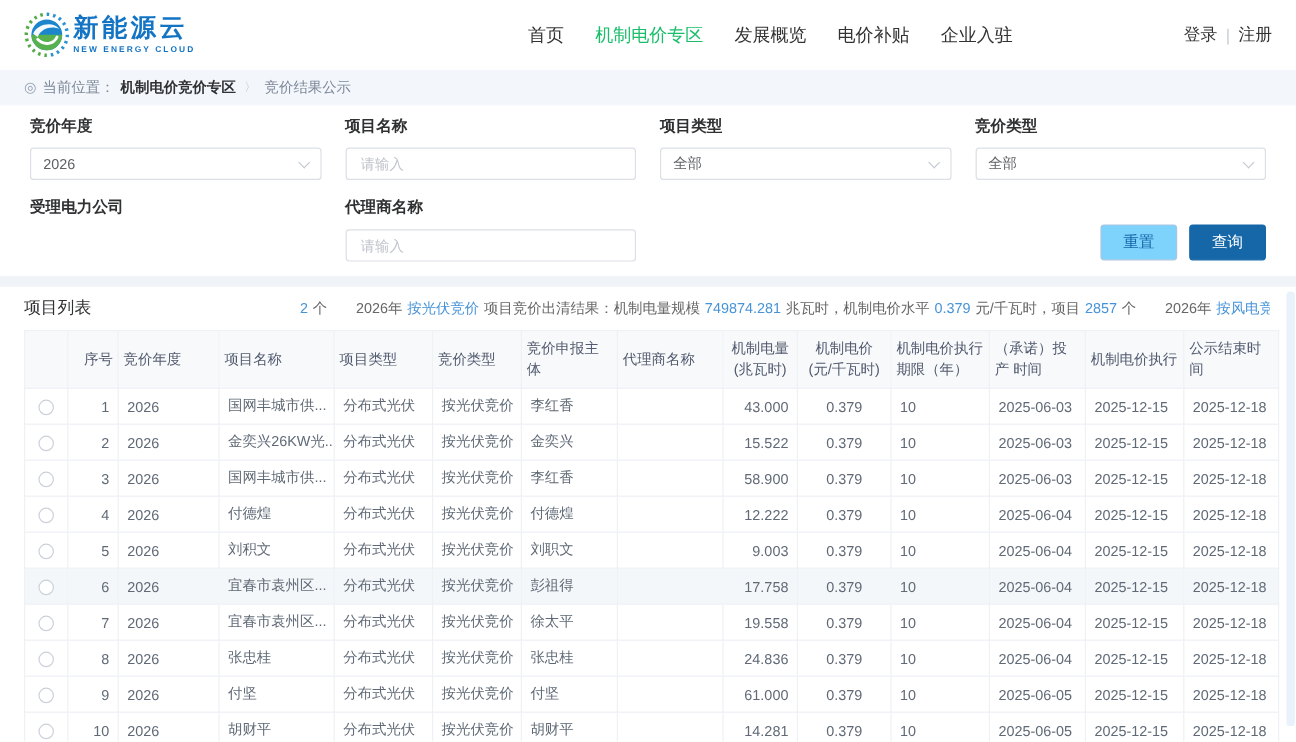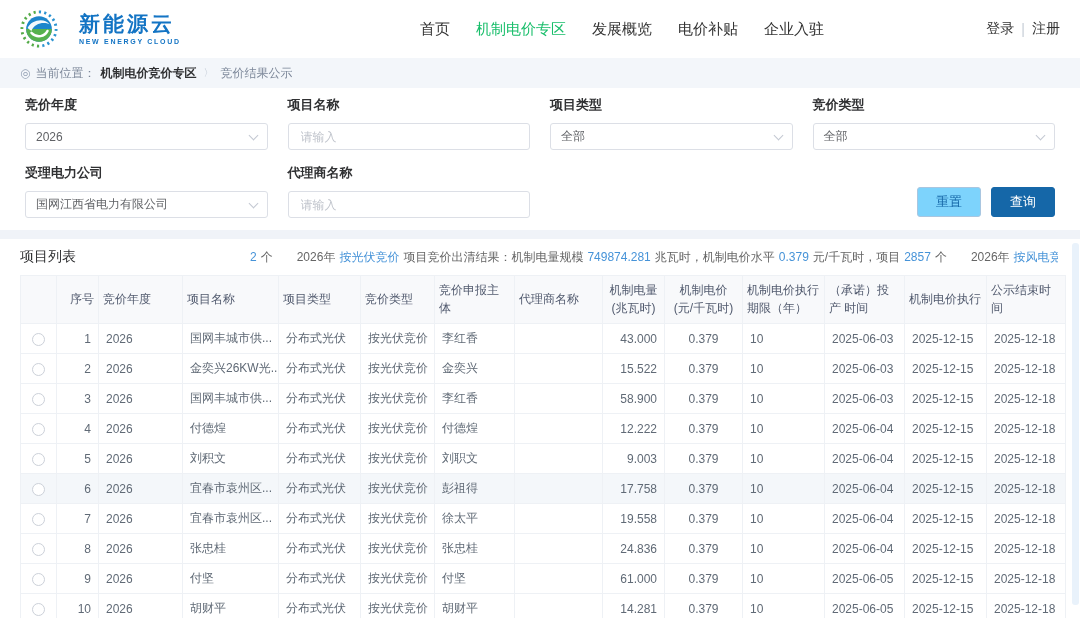--- a/index.html
+++ b/index.html
@@ -7,25 +7,25 @@
     --link-blue:#4693d8; --row-highlight:#f4f7fa;
   }
   *{box-sizing:border-box;}
   html,body{margin:0;padding:0;}
   body{
     width:1080px;height:618px;overflow:hidden;background:#fff;position:relative;
     font-family:"Liberation Sans","DejaVu Sans",sans-serif;color:#333;
   }
   
   .header{height:58px;display:flex;align-items:center;padding:0 20px;background:#fff;position:relative;}
-  .logo{display:flex;align-items:center;gap:21px;}
+  .logo{display:flex;align-items:center;gap:3px;}
   .logo-text{display:flex;flex-direction:column;line-height:1.05;}
   .logo-cn{font-size:21px;font-weight:bold;color:var(--brand-blue);letter-spacing:3px;}
   .logo-en{font-size:7px;font-weight:bold;color:var(--brand-blue);letter-spacing:1.7px;margin-top:3px;}
-  .nav{position:absolute;left:420px;top:0;height:58px;display:flex;align-items:center;gap:26px;font-size:15px;color:#333;}
+  .nav{position:absolute;left:440px;top:0;height:58px;display:flex;align-items:center;gap:26px;font-size:15px;color:#333;}
   .nav-item{cursor:pointer;white-space:nowrap;}
   .nav-item.active{color:var(--nav-green);}
   .auth{margin-left:auto;font-size:14px;color:#333;display:flex;gap:7px;align-items:center;}
   .auth-div{color:#c6cdd6;}
   
   .breadcrumb{height:30px;background:#f3f6fa;display:flex;align-items:center;padding:0 20px;font-size:12px;color:#7c8799;gap:5px;}
   .crumb-icon{color:#93a0b4;font-size:12px;}
   .crumb-strong{color:#303133;font-weight:bold;}
   .crumb-sep{color:#b6bfcc;font-size:10px;margin:0 2px;}
   
@@ -135,24 +135,20 @@
     <div class="field">
       <label>竞价类型</label>
       <div class="control">
         <span>全部</span>
         <span class="caret"></span>
       </div>
     </div>
 
     <div class="field">
       <label>受理电力公司</label>
-      <div class="control">
-        <span>国网江西省电力有限公司</span>
-        <span class="caret"></span>
-      </div>
     </div>
     <div class="field">
       <label>代理商名称</label>
       <div class="control">
         <input placeholder="请输入" style="">
       </div>
     </div>
     <div></div>
     <div class="buttons">
       <button class="btn btn-reset">重置</button>

